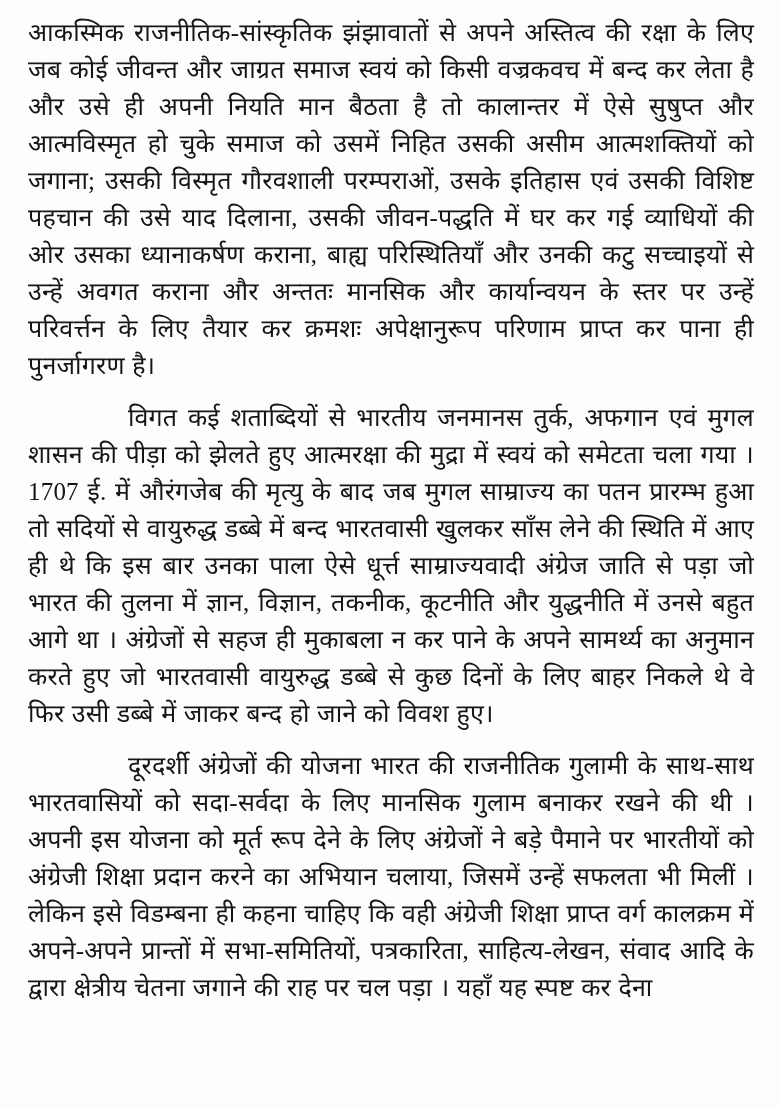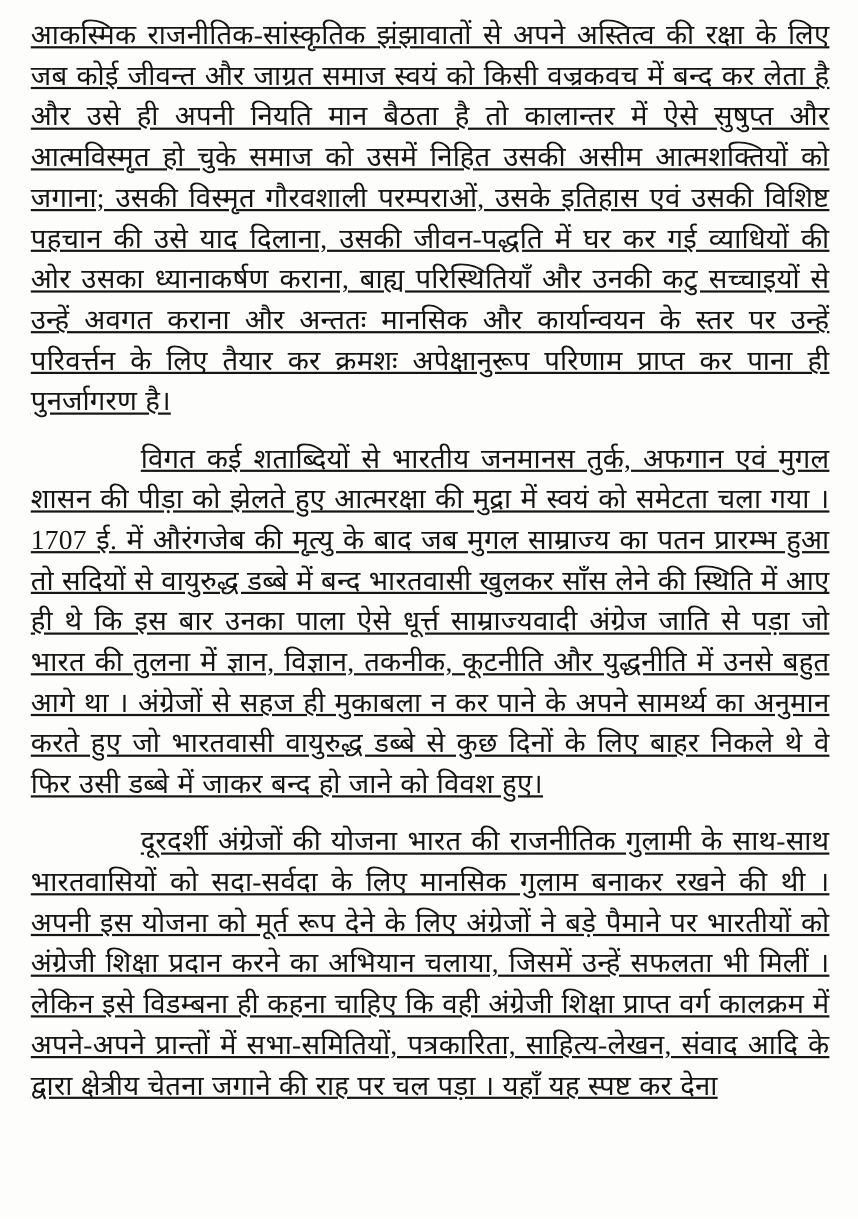--- a/index.html
+++ b/index.html
@@ -10,21 +10,20 @@
   .scan-page {
     position: relative;
     width: 780px;
     height: 1108px;
     box-sizing: border-box;
     padding: 14px 26px 10px 28px;
     background: #fdfdfc;
     overflow: hidden;
     font-family: "Liberation Serif", "DejaVu Serif", serif;
     color: #151515;
-    text-decoration: underline;
   }
   .para {
     margin: 0 0 15px 0;
     font-size: 25px;
     line-height: 37px;
     text-align: justify;
     text-justify: inter-word;
     letter-spacing: 0.2px;
     word-spacing: 1px;
   }

